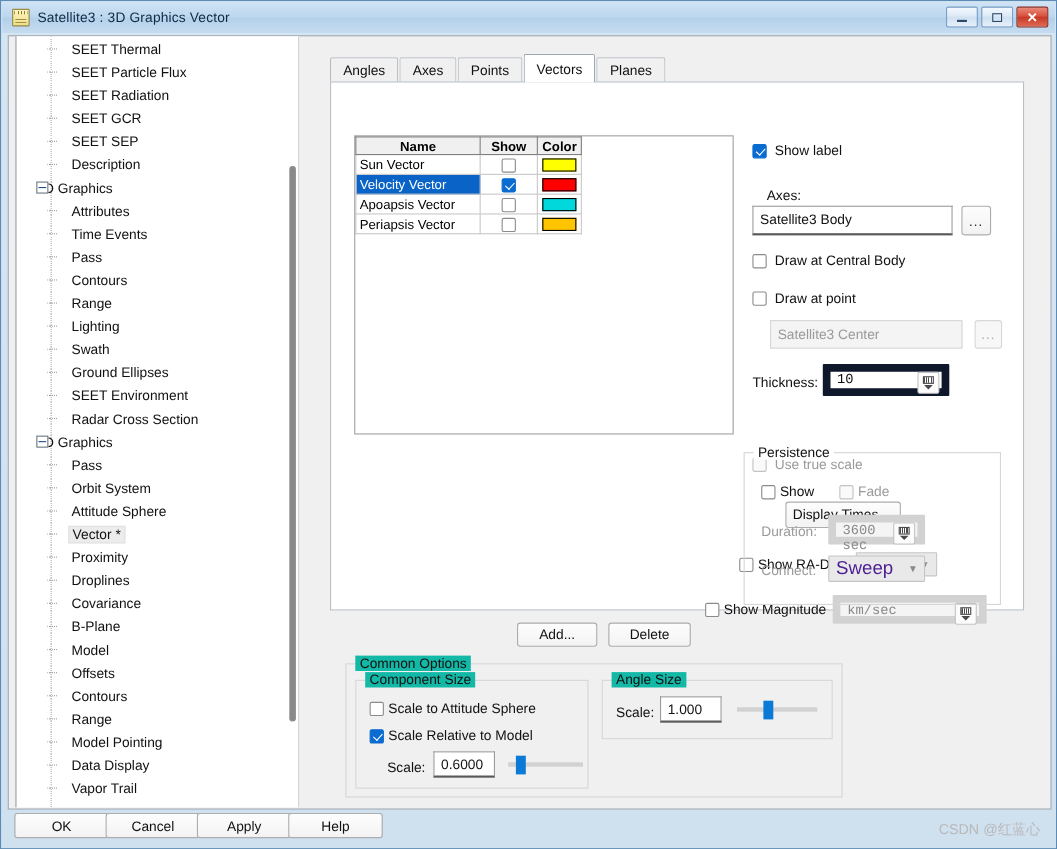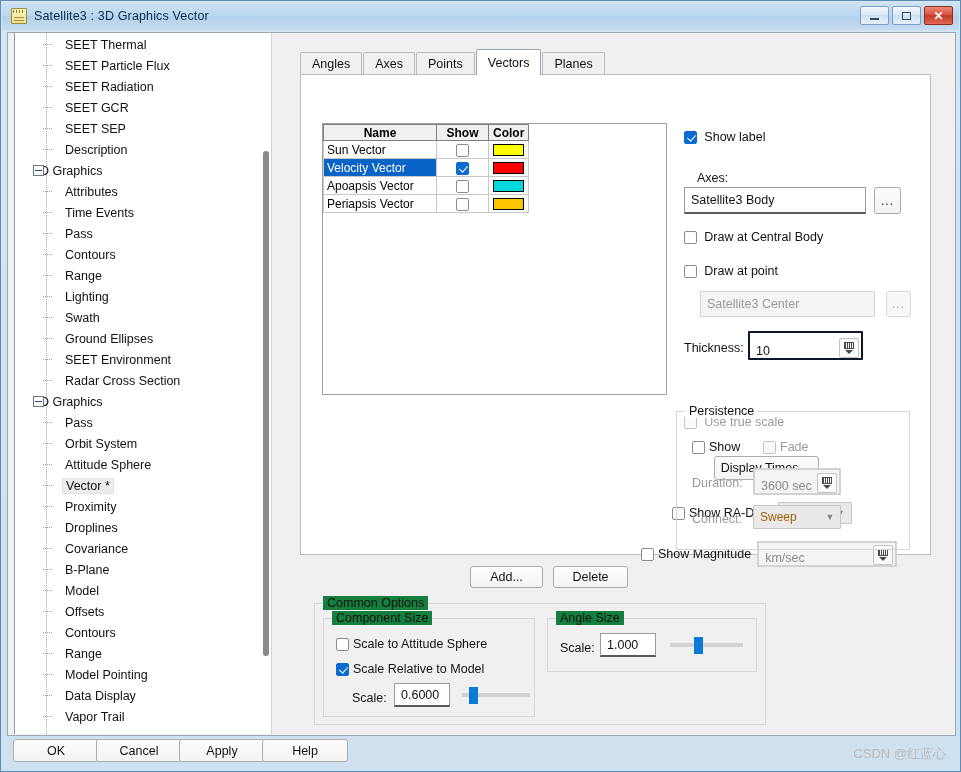--- a/index.html
+++ b/index.html
@@ -191,27 +191,27 @@
   }
   .row-ra { position: absolute; left: 340px; top: 427px; display: flex; align-items: center; padding-left: 31px; }
   .row-mag { position: absolute; left: 340px; top: 466px; display: flex; align-items: center; }
   .chk-label { font-size: 12.5px; color: #111; margin-left: 4px; }
   .chk-label.dim { color: #9a9a9a; }
 
   .combo {
     height: 22px; background: #e9e9e9; border: 1px solid #c6c6c6;
     display: flex; align-items: center; border-radius: 1px;
   }
-  .combo .cval { flex: 1; padding-left: 6px; font-size: 12px; color: #a16207; }
+  .combo .cval { flex: 1; padding-left: 6px; font-size: 17px; color: #4c1d95; }
   .combo .carrow {
     width: 20px; text-align: center; color: #8a8a8a; font-size: 9px;
   }
   .spin {
-    height: 26px; background: #ffffff; border: 2px solid #0f172a;
-    display: flex; align-items: flex-end; border-radius: 1px;
+    height: 26px; background: #ffffff; border: 7px solid #0f172a;
+    display: flex; align-items: flex-start; border-radius: 1px; font-family: Liberation Mono, monospace;
   }
   .spin .sval { flex: 1; padding-left: 6px; font-size: 12.5px; color: #111; }
   .spin.dim .sval { color: #8a8a8a; }
   .spin.greybg { background: #f4f4f4; border-color: #d2d2d2; }
   .spinbtn {
     width: 20px; height: 20px; margin-right: 2px;
     border: 1px solid #c3c3c3; background: #fcfcfc; border-radius: 2px;
     display: flex; flex-direction: column; align-items: center; justify-content: center;
   }
   .spinbtn .sb-top {
@@ -245,21 +245,21 @@
   }
   .ellbtn.dis { color: #a8a8a8; border-color: #d8d8d8; background: #f7f7f7; }
 
   .groupbox {
     position: absolute; border: 1px solid #d6d6d6;
   }
   .group-title {
     position: absolute; top: -8px; left: 8px; background: #ffffff;
     padding: 0 4px; font-size: 12.5px; color: #111;
   }
-  .group-title.onpanel { background: #15803d; }
+  .group-title.onpanel { background: #14b8a6; }
 
   
   .btn-add { position: absolute; left: 462px; top: 533px; width: 73px; height: 22px; }
   .btn-del { position: absolute; left: 545px; top: 533px; width: 75px; height: 22px; }
 
   
   .common-box {
     position: absolute; left: 306px; top: 570px;
     width: 452px; height: 122px;
     border: 1px solid #d6d6d6;

